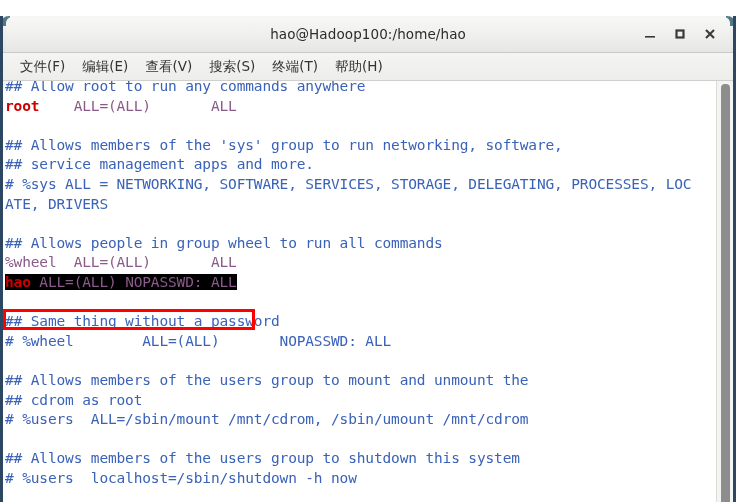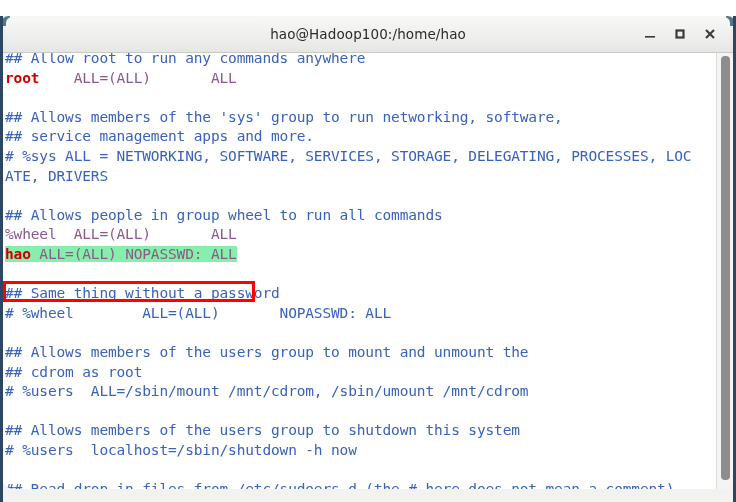--- a/index.html
+++ b/index.html
@@ -138,21 +138,21 @@
     font-family: "DejaVu Sans Mono", monospace;
     font-size: 14.5px;
     line-height: 19.6px;
     white-space: pre;
     letter-spacing: -0.15px;
   }
   .line { height: 19.6px; }
   .c-comment { color: #3a62b8; }
   .c-user    { color: #cc0000; font-weight: bold; }
   .c-spec    { color: #8a5a8a; }
-  .hl { background: #86efac; }
+  .hl { background: #000000; }
 
   
   .term-leftedge {
     position: absolute;
     left: 0; top: 0; bottom: 0;
     width: 2px;
     background: #ffffff;
   }
 
   
@@ -203,20 +203,28 @@
           </svg>
       </div>
       <div class="winbtn">
         <svg width="14" height="14" viewBox="0 0 14 14">
             <path d="M3 3 L11 11 M11 3 L3 11" stroke="#3a3a3a" stroke-width="2.1" fill="none"></path>
           </svg>
       </div>
     </div>
   </div>
 
+  <div class="menubar">
+    <div class="menuitem">文件(F)</div>
+    <div class="menuitem">编辑(E)</div>
+    <div class="menuitem">查看(V)</div>
+    <div class="menuitem">搜索(S)</div>
+    <div class="menuitem">终端(T)</div>
+    <div class="menuitem">帮助(H)</div>
+  </div>
 
   <div class="terminal-wrap">
     <div class="terminal">
       <div class="term-leftedge"></div>
       <div class="term-lines" id="term-lines"><div class="line"><span class="c-comment">## Allow root to run any commands anywhere</span></div><div class="line"><span class="c-user">root</span><span class="c-spec">    ALL=(ALL)       ALL</span></div><div class="line">&nbsp;</div><div class="line"><span class="c-comment">## Allows members of the 'sys' group to run networking, software,</span></div><div class="line"><span class="c-comment">## service management apps and more.</span></div><div class="line"><span class="c-comment"># %sys ALL = NETWORKING, SOFTWARE, SERVICES, STORAGE, DELEGATING, PROCESSES, LOC</span></div><div class="line"><span class="c-comment">ATE, DRIVERS</span></div><div class="line">&nbsp;</div><div class="line"><span class="c-comment">## Allows people in group wheel to run all commands</span></div><div class="line"><span class="c-spec">%wheel  ALL=(ALL)       ALL</span></div><div class="line"><span class="c-user hl">hao</span><span class="c-spec hl"> ALL=(ALL) NOPASSWD: ALL</span></div><div class="line">&nbsp;</div><div class="line"><span class="c-comment">## Same thing without a password</span></div><div class="line"><span class="c-comment"># %wheel        ALL=(ALL)       NOPASSWD: ALL</span></div><div class="line">&nbsp;</div><div class="line"><span class="c-comment">## Allows members of the users group to mount and unmount the</span></div><div class="line"><span class="c-comment">## cdrom as root</span></div><div class="line"><span class="c-comment"># %users  ALL=/sbin/mount /mnt/cdrom, /sbin/umount /mnt/cdrom</span></div><div class="line">&nbsp;</div><div class="line"><span class="c-comment">## Allows members of the users group to shutdown this system</span></div><div class="line"><span class="c-comment"># %users  localhost=/sbin/shutdown -h now</span></div><div class="line">&nbsp;</div><div class="line"><span class="c-comment">## Read drop-in files from /etc/sudoers.d (the # here does not mean a comment)</span></div></div>
     </div>
 
     <div class="scrollbar">
       <div class="scroll-thumb" id="scroll-thumb" style="top: 3px; height: 424px;"></div>
     </div>

